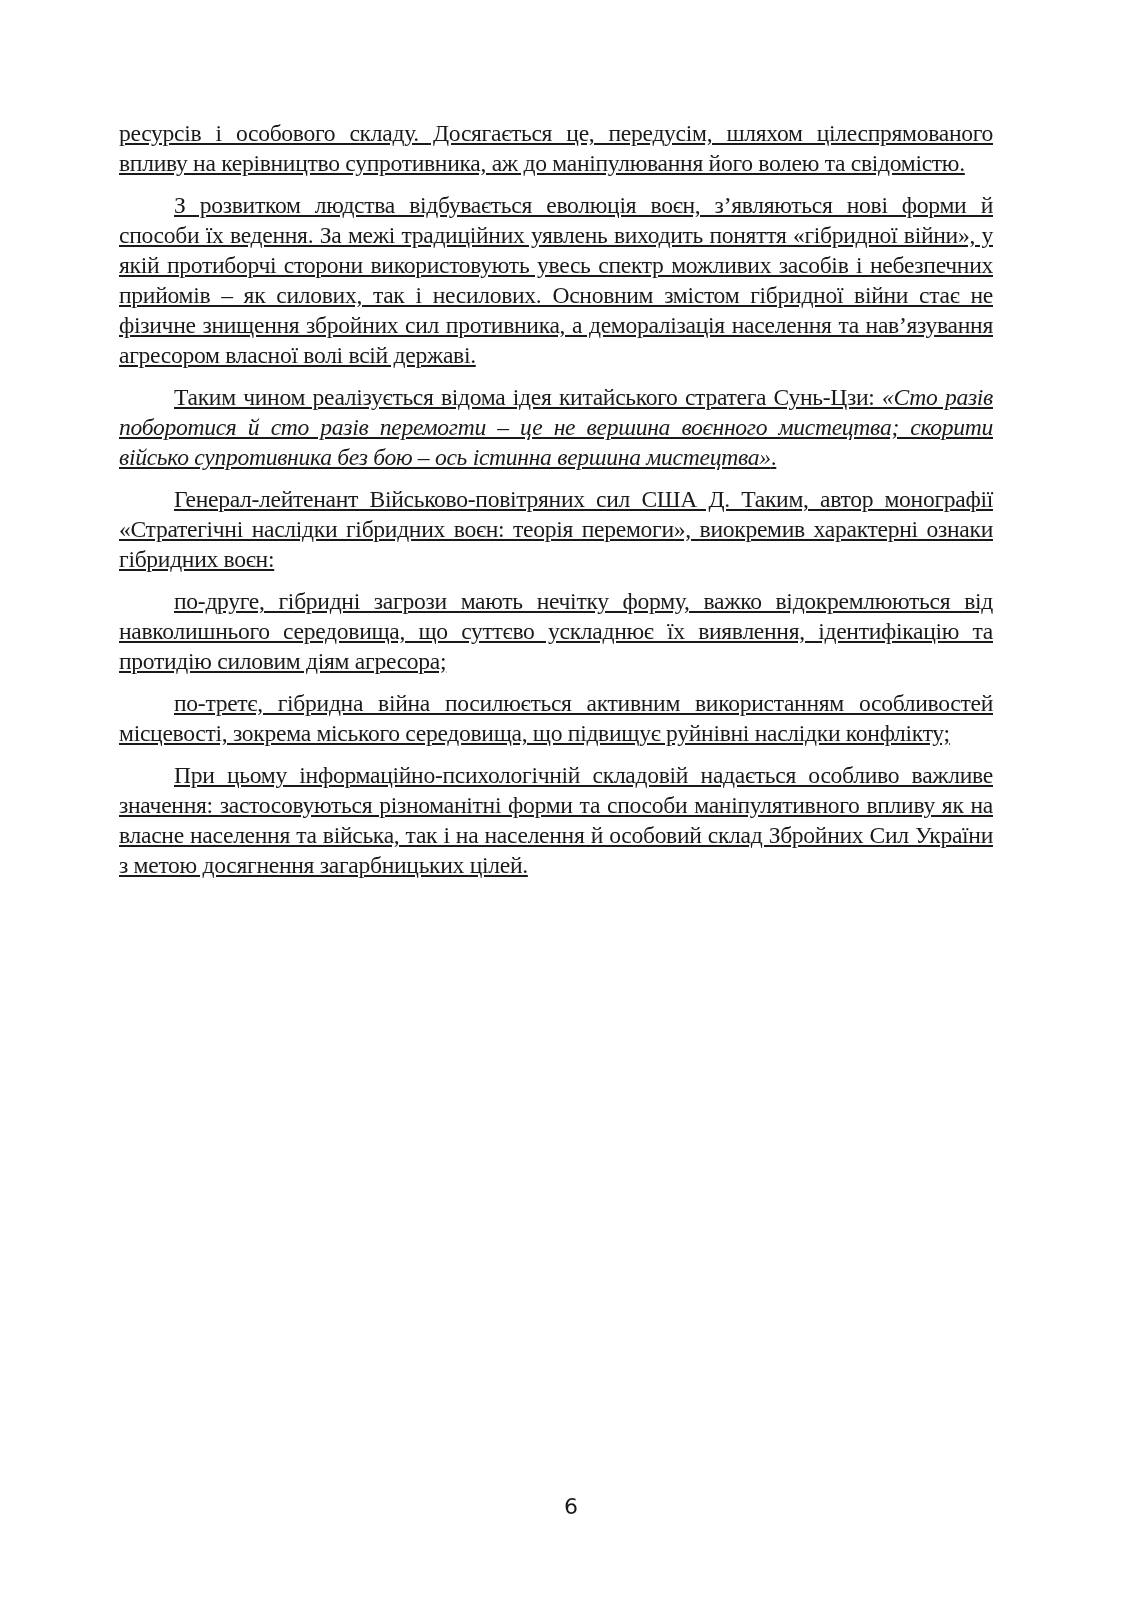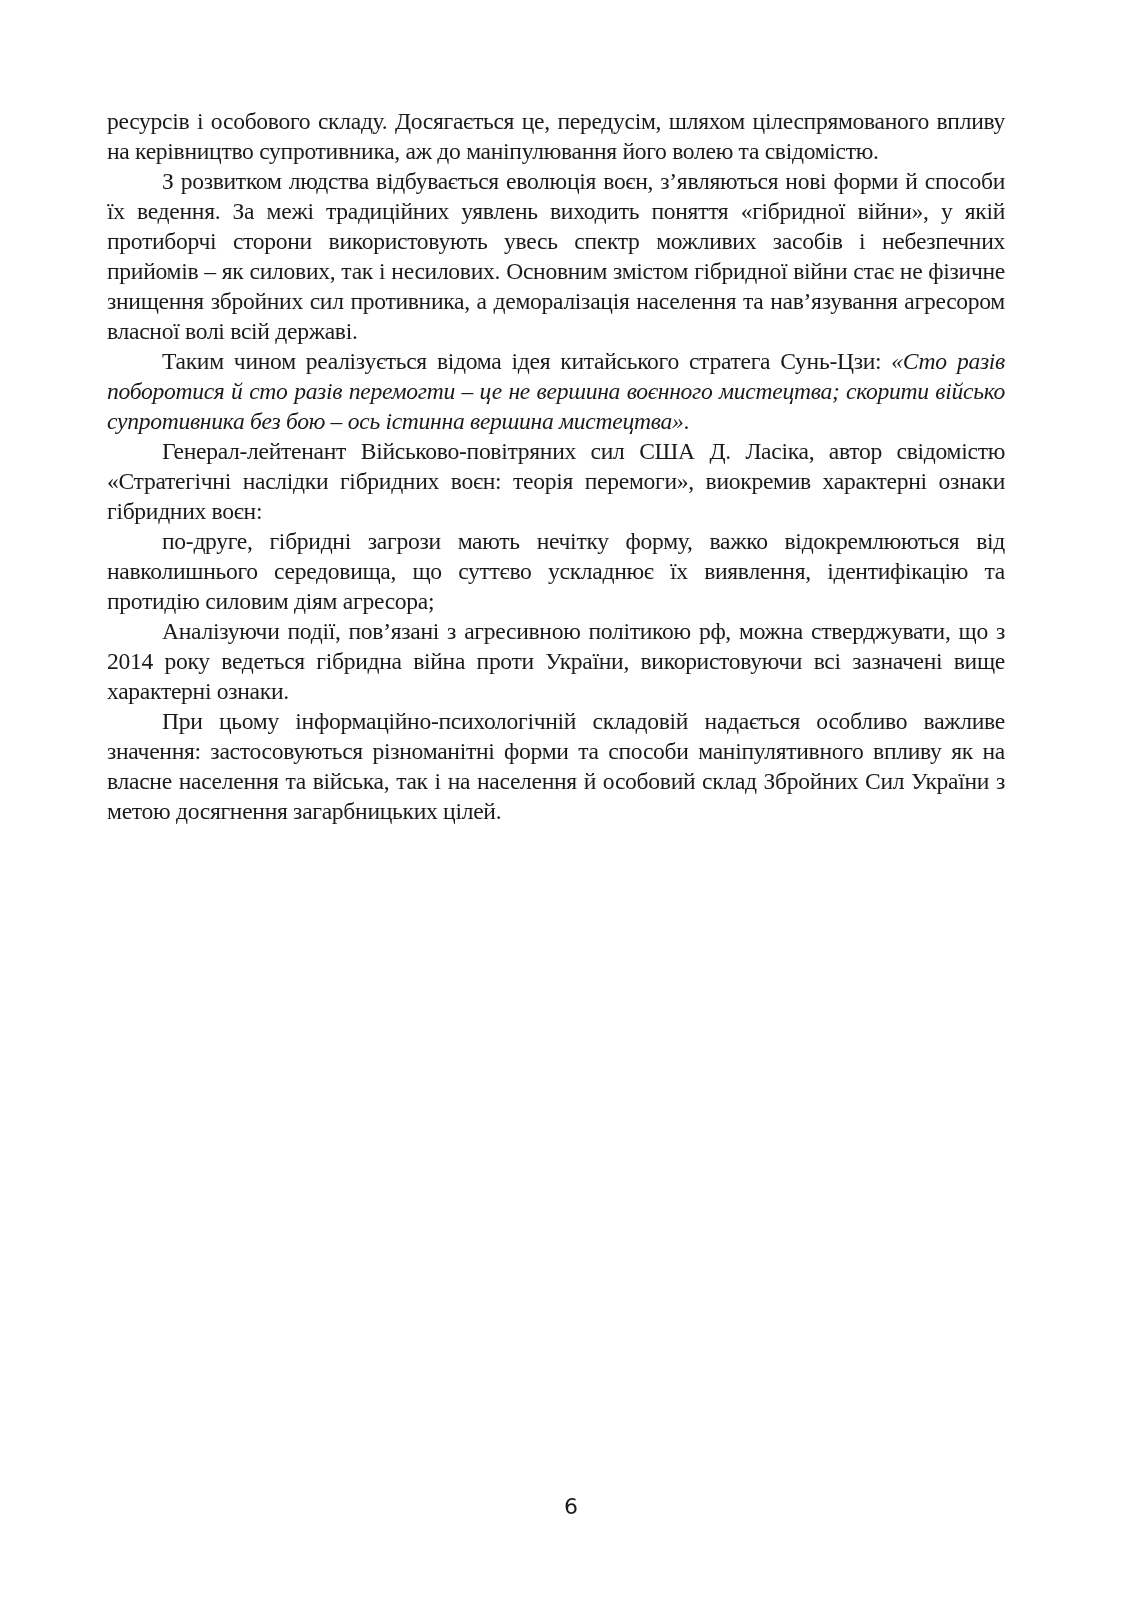--- a/index.html
+++ b/index.html
@@ -9,23 +9,24 @@
       left: 107px;
       top: 106px;
       width: 898px;
       font-family: "Liberation Serif", serif;
       font-size: 23.6px;
       line-height: 30px;
       color: #1a1a1a;
       letter-spacing: -0.3px;
     }
     .para {
-      margin: 0;
+      margin: 12px;
       text-align: justify;
       text-indent: 0;
+      text-decoration: underline;
     }
     .para.indent { text-indent: 55px; }
     .para .it { font-style: italic; }
     .page-number {
       position: absolute;
       top: 1494px;
       left: 0;
       width: 1142px;
       text-align: center;
       font-family: "DejaVu Sans", sans-serif;
@@ -33,19 +34,19 @@
       color: #1a1a1a;
     }
   </style>
 </head>
 <body>
 
 <div class="page">
   <p class="para">ресурсів і особового складу. Досягається це, передусім, шляхом цілеспрямованого впливу на керівництво супротивника, аж до маніпулювання його волею та свідомістю.</p>
   <p class="para indent">З розвитком людства відбувається еволюція воєн, з’являються нові форми й способи їх ведення. За межі традиційних уявлень виходить поняття «гібридної війни», у якій протиборчі сторони використовують увесь спектр можливих засобів і небезпечних прийомів – як силових, так і несилових. Основним змістом гібридної війни стає не фізичне знищення збройних сил противника, а деморалізація населення та нав’язування агресором власної волі всій державі.</p>
   <p class="para indent"><span>Таким чином реалізується відома ідея китайського стратега Сунь-Цзи: </span><span class="it">«Сто разів поборотися й сто разів перемогти – це не вершина воєнного мистецтва; скорити військо супротивника без бою – ось істинна вершина мистецтва»</span><span>.</span></p>
-  <p class="para indent">Генерал-лейтенант Військово-повітряних сил США Д. Ласіка, автор свідомістю «Стратегічні наслідки гібридних воєн: теорія перемоги», виокремив характерні ознаки гібридних воєн:</p>
+  <p class="para indent">Генерал-лейтенант Військово-повітряних сил США Д. Таким, автор монографії «Стратегічні наслідки гібридних воєн: теорія перемоги», виокремив характерні ознаки гібридних воєн:</p>
   <p class="para indent">по-друге, гібридні загрози мають нечітку форму, важко відокремлюються від навколишнього середовища, що суттєво ускладнює їх виявлення, ідентифікацію та протидію силовим діям агресора;</p>
-  <p class="para indent">Аналізуючи події, пов’язані з агресивною політикою рф, можна стверджувати, що з 2014 року ведеться гібридна війна проти України, використовуючи всі зазначені вище характерні ознаки.</p>
+  <p class="para indent">по-третє, гібридна війна посилюється активним використанням особливостей місцевості, зокрема міського середовища, що підвищує руйнівні наслідки конфлікту;</p>
   <p class="para indent">При цьому інформаційно-психологічній складовій надається особливо важливе значення: застосовуються різноманітні форми та способи маніпулятивного впливу як на власне населення та війська, так і на населення й особовий склад Збройних Сил України з метою досягнення загарбницьких цілей.</p>
 </div>
 
 <div class="page-number">6</div>
 
 </body></html>

